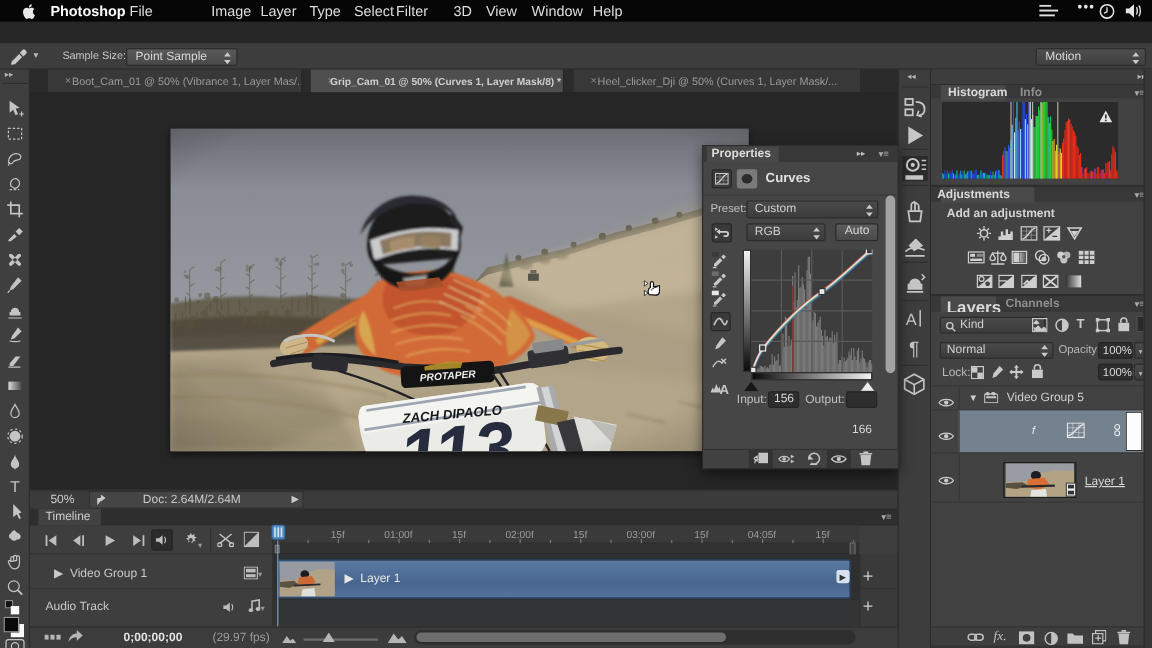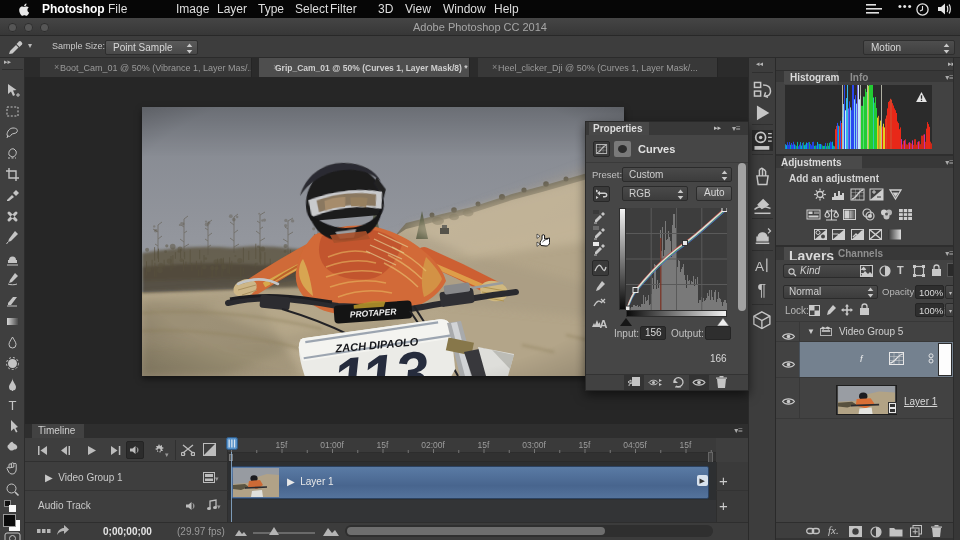--- a/index.html
+++ b/index.html
@@ -67,26 +67,20 @@
       <span class="t" style="left:898px;top:0px;color:#e8e8e8;font-size:11px;letter-spacing:1px;">•••</span>
       <svg class="ab" style="left:916px;top:3px" width="13" height="13" viewBox="0 0 13 13">
         <circle cx="6.5" cy="6.5" r="5.6" fill="none" stroke="#e4e4e4" stroke-width="1.3"></circle>
         <path d="M6.5 3v3.8L4 8" stroke="#e4e4e4" stroke-width="1.1" fill="none"></path>
       </svg>
       <svg class="ab" style="left:938px;top:3px" width="15" height="12" viewBox="0 0 15 12">
         <path fill="#e4e4e4" d="M0 4h3l4-3.5v11L3 8H0z"></path>
         <path d="M9 3c1 1 1 5 0 6M11 1.5c1.8 1.8 1.8 7.2 0 9" stroke="#e4e4e4" stroke-width="1.2" fill="none"></path>
       </svg>
     </div>
-    <div id="titlebar">
-<div class="tl" style="left:8px;"></div>
-      <div class="tl" style="left:24px;"></div>
-      <div class="tl" style="left:40px;"></div>
-<div class="t" style="left:0;right:0;top:3px;text-align:center;color:#a6a6a6;font-size:11px;">Adobe Photoshop CC 2014</div>
-</div>
     <div id="optionsbar">
       <svg class="ab" style="left:8px;top:4px" width="16" height="15" viewBox="0 0 16 15">
         <path d="M1 14 L2 11 L8 5 L10.5 7.5 L4.5 13.5 L1 14z" fill="#c8c8c8"></path>
         <path d="M8.5 4 L11 1.5 Q12 0.5 13.5 2 Q15 3.5 14 4.5 L11.5 7z" fill="#c8c8c8"></path>
       </svg>
       <span class="t" style="left:28px;top:5px;color:#b9b9b9;font-size:8px;">▾</span>
       <span class="t" style="left:52px;top:5px;color:#c9c9c9;font-size:9px;">Sample Size:</span>
       <div class="dd" style="left:105px;top:4px;width:93px;height:15px;">
         <span class="lbl">Point Sample</span>
         <span class="ar" style="top:2px;"><svg width="7" height="11" viewBox="0 0 7 11">
@@ -582,20 +576,29 @@
         <stop offset="0" stop-color="#000" stop-opacity="0.18"></stop>
         <stop offset="1" stop-color="#000" stop-opacity="0"></stop>
       </linearGradient>
       <rect width="482" height="269" fill="url(#vig)"></rect>
     </svg>
     <svg class="ab" style="left:533px;top:233px;z-index:30" width="17" height="15" viewBox="0 0 17 15">
 <path d="M4 1 l3 2.2 L4 5.4z M4 9 l3 2.2 L4 13.4z" fill="#fff" stroke="#222" stroke-width="0.7"></path>
 <path d="M8 12.5 C6.5 11 7 7.5 9 6.5 L9 3 a1.3 1.3 0 0 1 2.6 0 l0 3 5-1 0 4.5 c0 2-1.5 3.5-3.5 3.5 z" fill="#fff" stroke="#111" stroke-width="1"></path>
 <path d="M9.5 9 c2-2.5 4-2.5 5.5-3" fill="none" stroke="#111" stroke-width="0.8"></path>
     </svg>
+    <div id="statusbar">
+<span class="t" style="left:17px;top:2px;color:#d0d0d0;font-size:10px;">50%</span>
+<div class="ab" style="left:49px;top:0px;width:179px;height:15px;background:#454545;border:1px solid #303030;"></div>
+<svg class="ab" style="left:55px;top:3px" width="12" height="10" viewBox="0 0 12 10">
+        <path d="M1 9 V3 h5 M4 0 l4 3 -4 3z" fill="#c9c9c9"></path>
+      </svg>
+<span class="t" style="left:94px;top:2px;color:#c9c9c9;font-size:10px;">Doc: 2.64M/2.64M</span>
+<span class="t" style="left:218px;top:2px;color:#c9c9c9;font-size:8px;">▶</span>
+</div>
     <div id="timeline">
       <div class="tlhead"></div>
       <div class="ab" style="left:7px;top:0;width:52px;height:14px;background:#424242;color:#cfcfcf;font-size:10px;padding:1px 0 0 6px;">Timeline</div>
       <span class="t" style="right:6px;top:2px;color:#aaa;font-size:8px;">▾≡</span>
       <div class="ab" style="left:0;top:14px;width:203px;height:84px;background:#3e3e3e;border-right:1px solid #2e2e2e;"></div>
       <div class="ab" style="left:0;top:14px;width:203px;height:24px;border-bottom:1px solid #303030;"></div>
       <svg class="ab" style="left:12px;top:21px" width="160" height="11" viewBox="0 0 160 11">
 <g fill="#bdbdbd">
           <rect x="1" y="1" width="1.5" height="9"></rect>
           <path d="M10 1 L3.5 5.5 L10 10z"></path>
@@ -1073,21 +1076,21 @@
           </linearGradient>
         </defs>
       </svg>
       <div class="ab" style="left:0;top:187px;width:185px;height:2px;background:#2e2e2e;"></div>
       <div class="ab" style="left:0;top:189px;width:185px;height:13px;background:#383838;"></div>
       <div class="ab" style="left:8px;top:189px;width:46px;height:13px;background:#4a4a4a;"></div>
       <span class="t" style="left:13px;top:190px;font-size:14px;font-weight:bold;color:#dadada;">Layers</span>
       <span class="t" style="left:62px;top:190px;font-size:10px;font-weight:bold;color:#8f8f8f;">Channels</span>
       <span class="t" style="right:6px;top:191px;color:#aaa;font-size:8px;">▾≡</span>
       <div class="ab" style="left:0;top:202px;width:185px;height:278px;background:#424242;"></div>
-      <div class="ddk" style="left:7px;top:206px;width:88px;height:14px;font-style:italic;">
+      <div class="ddk" style="left:7px;top:206px;width:88px;height:14px;">
         <svg style="position:absolute;left:4px;top:3px" width="9" height="9" viewBox="0 0 9 9">
           <circle cx="3.5" cy="3.5" r="2.6" fill="none" stroke="#c9c9c9" stroke-width="1.1"></circle>
           <path d="M5.5 5.5 L8 8" stroke="#c9c9c9" stroke-width="1.2"></path>
         </svg>
         <span style="position:absolute;left:16px;top:0px;">Kind</span>
         <span style="position:absolute;right:3px;top:1px;"><svg width="7" height="11" viewBox="0 0 7 11">
             <path d="M3.5 0.5 L6.3 4 H0.7z" fill="#c9c9c9"></path>
             <path d="M3.5 10.5 L0.7 7 H6.3z" fill="#c9c9c9"></path>
           </svg></span>
       </div>

